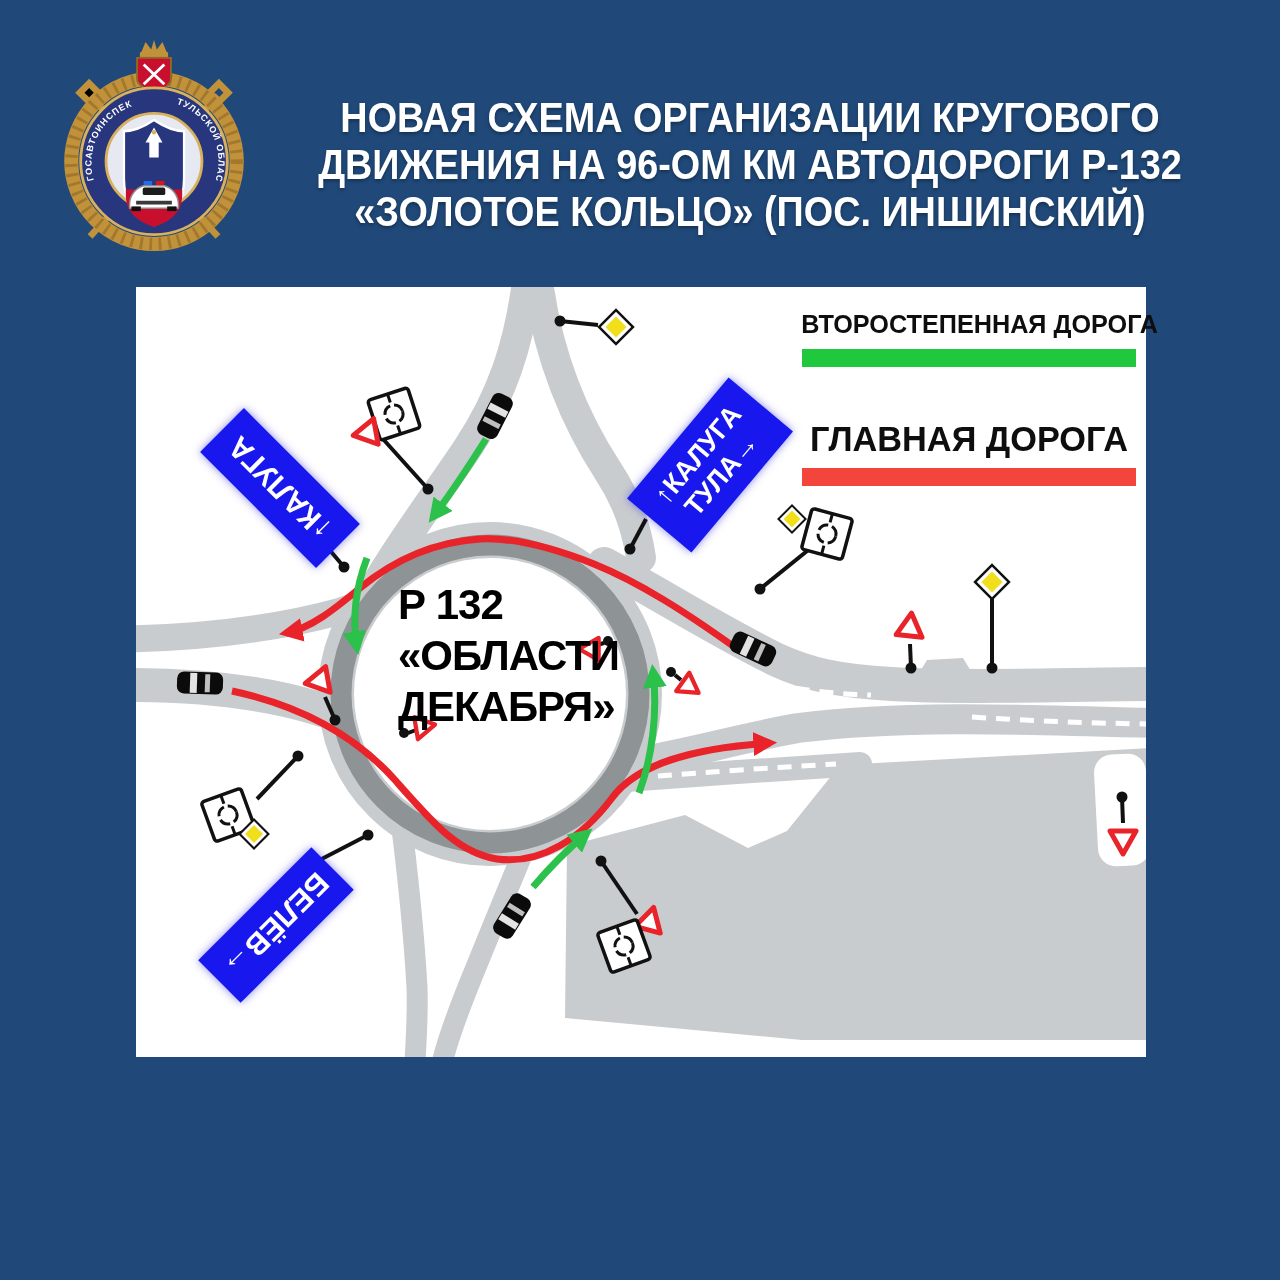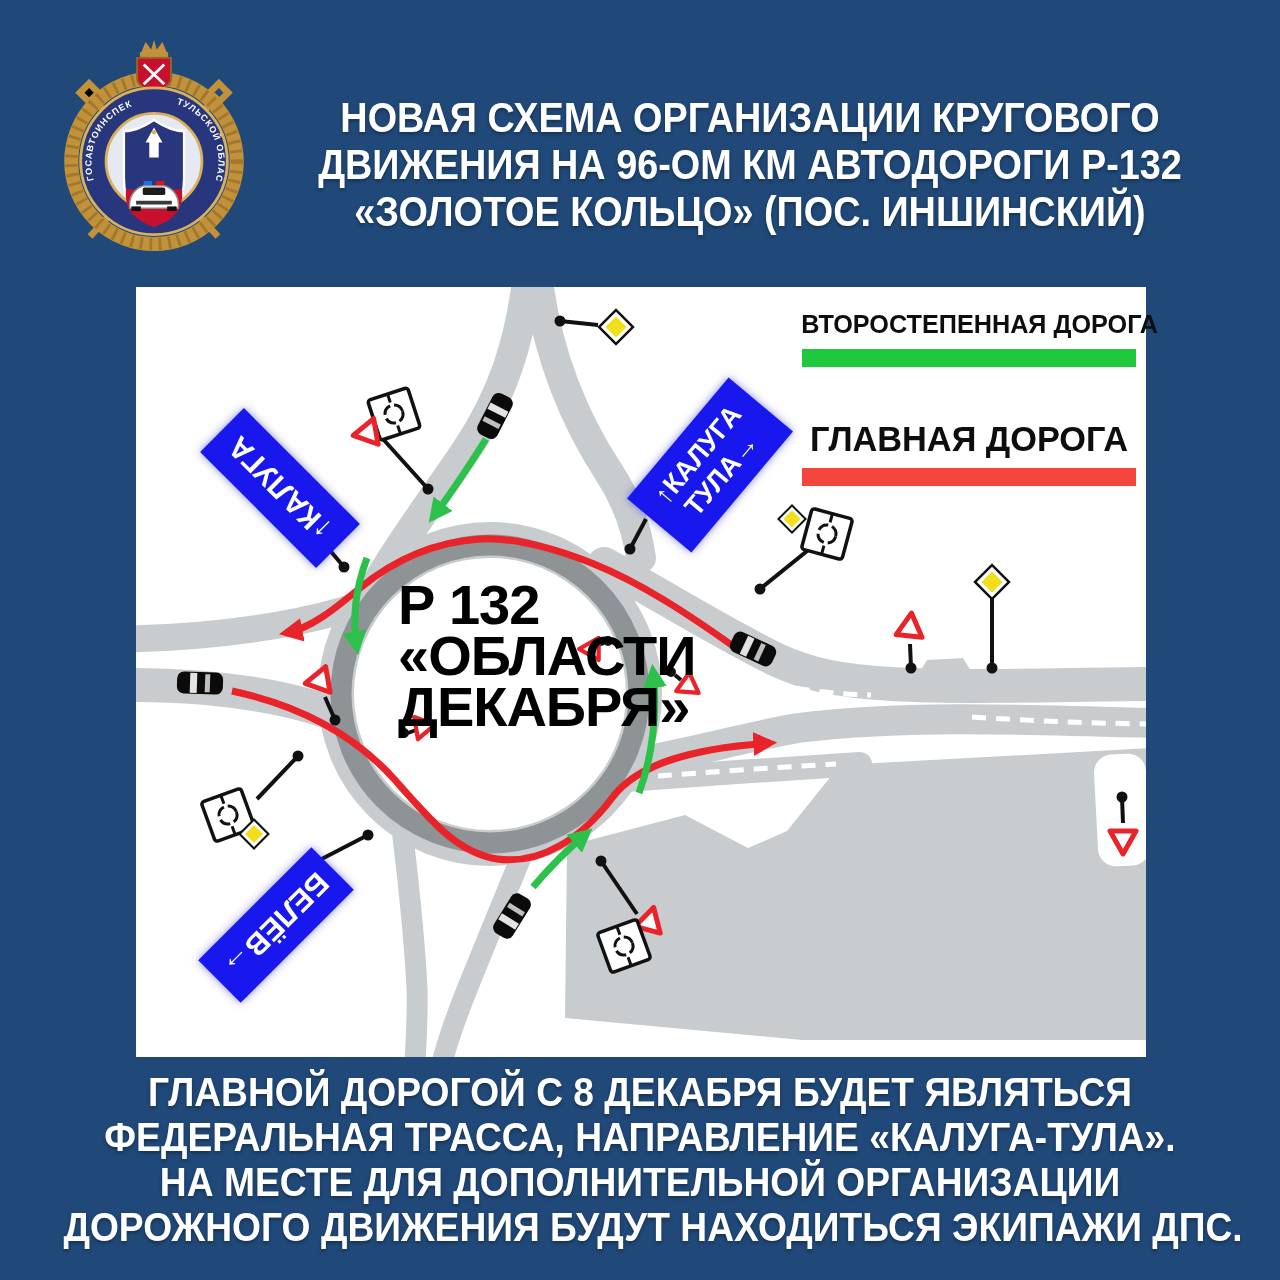--- a/index.html
+++ b/index.html
@@ -14,21 +14,21 @@
   .footer{position:absolute;left:20px;top:1070px;width:1240px;text-align:center;color:#ffffff;
           font-weight:bold;font-size:40px;line-height:45px;text-shadow:0 2px 4px rgba(0,0,0,.35);}
   .fline{transform:scaleX(.93);white-space:nowrap;}
   
   .panel{position:absolute;left:136px;top:287px;width:1010px;height:770px;background:#ffffff;}
   .scheme{position:absolute;left:0;top:0;}
   .legend{position:absolute;left:650px;top:22px;width:346px;text-align:center;color:#0e0e0e;font-weight:bold;margin-left:10px;}
   .legend .l1{font-size:26px;transform:scaleX(.97);white-space:nowrap;}
   .legend .l2{font-size:35px;margin-top:52px;transform:scaleX(.98);white-space:nowrap;}
   .bar{width:334px;height:18px;margin:9px auto 0;}
-  .ring-label{position:absolute;left:262px;top:292px;color:#000;font-weight:bold;font-size:56px;
+  .ring-label{position:absolute;left:262px;top:292px;color:#000;font-weight:bold;font-size:42px;
               line-height:51px;letter-spacing:-1px;}
   .bsign{position:absolute;background:#1717ee;color:#fff;font-weight:bold;display:flex;
          align-items:center;justify-content:center;text-align:center;
          box-shadow:0 0 8px rgba(40,40,220,.55);}
   #sign-kaluga{left:62px;top:170px;width:164px;height:62px;font-size:30px;transform:rotate(225deg);}
   #sign-kaluga-tula{left:495px;top:136px;width:158px;height:84px;font-size:27px;line-height:31px;transform:rotate(-50deg);}
   #sign-belev{left:60px;top:608px;width:160px;height:60px;font-size:30px;transform:rotate(135deg);}
 </style>
 </head>
 <body>
@@ -276,20 +276,14 @@
       <span>
         <span style="display:block">↑КАЛУГА</span>
         <span style="display:block">ТУЛА→</span>
       </span>
     </div>
     <div class="bsign" id="sign-belev">
       <span>БЕЛЁВ→</span>
     </div>
   </div>
 
-  <div class="footer">
-    <div class="fline">ГЛАВНОЙ ДОРОГОЙ С 8 ДЕКАБРЯ БУДЕТ ЯВЛЯТЬСЯ</div>
-    <div class="fline">ФЕДЕРАЛЬНАЯ ТРАССА, НАПРАВЛЕНИЕ «КАЛУГА-ТУЛА».</div>
-    <div class="fline">НА МЕСТЕ ДЛЯ ДОПОЛНИТЕЛЬНОЙ ОРГАНИЗАЦИИ</div>
-    <div class="fline">ДОРОЖНОГО ДВИЖЕНИЯ БУДУТ НАХОДИТЬСЯ ЭКИПАЖИ ДПС.</div>
-  </div>
 
 </div>
 
 </body></html>

